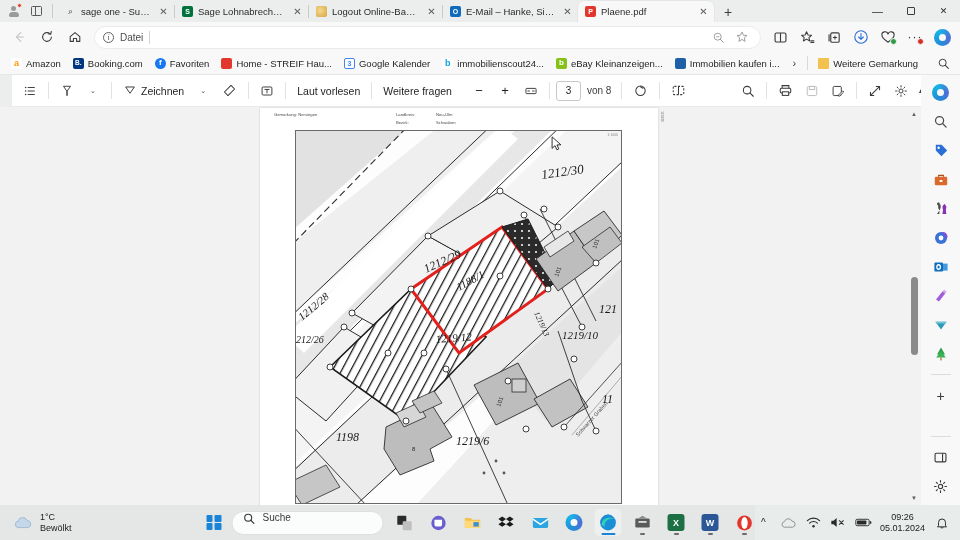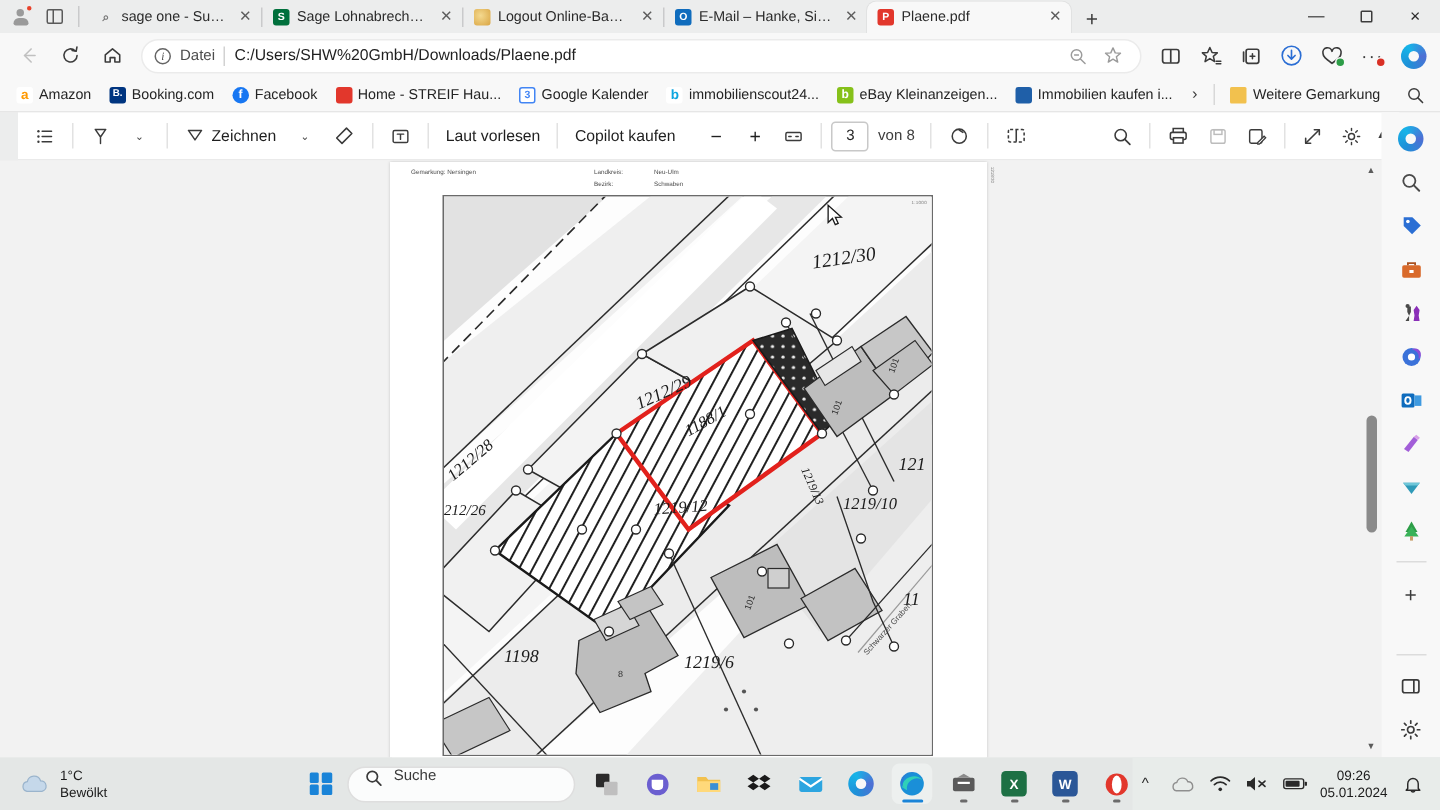--- a/index.html
+++ b/index.html
@@ -358,21 +358,20 @@
   <div class="navbtn">
     <svg width="14" height="14" viewBox="0 0 16 16">
         <path d="M2.5 7.5 L8 3 L13.5 7.5 V13 H9.8 V9.6 H6.2 V13 H2.5 Z" fill="none" stroke="currentColor" stroke-width="1.2" stroke-linejoin="round"></path>
       </svg>
   </div>
 
   <div class="omnibox">
     <span class="info-circle">i</span>
     <span class="omni-datei">Datei</span>
     <span class="omni-sep"></span>
-    <span class="omni-url">C:/Users/SHW%20GmbH/Downloads/Plaene.pdf</span>
     <span class="omni-right">
       <span class="ticon" style="width:20px;height:20px;">
         <svg width="13" height="13" viewBox="0 0 16 16">
             <circle cx="7" cy="7" r="4.3" fill="none" stroke="#9b9b9b" stroke-width="1.2"></circle>
             <path d="M10.2 10.2 L14 14" stroke="#9b9b9b" stroke-width="1.2" stroke-linecap="round"></path>
             <path d="M5 7 H9" stroke="#9b9b9b" stroke-width="1.1"></path>
           </svg>
       </span>
       <span class="ticon" style="width:20px;height:20px;">
         <svg width="14" height="14" viewBox="0 0 16 16">
@@ -428,21 +427,21 @@
   <div class="bm">
     <span class="bmico" style="background:#fff;color:#ff9900;font-size:9px;">a</span>
     <span>Amazon</span>
   </div>
   <div class="bm">
     <span class="bmico" style="background:#003580;font-size:6.5px;">B.</span>
     <span>Booking.com</span>
   </div>
   <div class="bm">
     <span class="bmico" style="background:#1877f2;border-radius:50%;font-size:8px;">f</span>
-    <span>Facebook</span>
+    <span>Favoriten</span>
   </div>
   <div class="bm">
     <span class="bmico" style="background:#e2372c;"></span>
     <span>Home - STREIF Hau...</span>
   </div>
   <div class="bm">
     <span class="bmico" style="background:#fff;color:#4285f4;border:1px solid #4285f4;font-size:7px;">3</span>
     <span>Google Kalender</span>
   </div>
   <div class="bm">
@@ -509,21 +508,21 @@
   <div class="pbsep"></div>
   <div class="pb">
     <svg width="14" height="14" viewBox="0 0 16 16">
         <rect x="2.4" y="3.4" width="11.2" height="9.2" rx="1.2" fill="none" stroke="#3b3b3b" stroke-width="1.1"></rect>
         <path d="M5.6 6.2 H10.4 M8 6.2 V10.2" stroke="#3b3b3b" stroke-width="1.1" stroke-linecap="round"></path>
       </svg>
   </div>
   <div class="pbsep"></div>
   <div class="pb">Laut vorlesen</div>
   <div class="pbsep"></div>
-  <div class="pb">Copilot kaufen</div>
+  <div class="pb">Weitere fragen</div>
 
   <div class="pb" style="font-size:13px;margin-left:8px;">−</div>
   <div class="pb" style="font-size:13px;">+</div>
   <div class="pb">
     <svg width="14" height="14" viewBox="0 0 16 16">
         <rect x="2.2" y="5" width="11.6" height="6" rx="1" fill="none" stroke="#3b3b3b" stroke-width="1.1"></rect>
         <path d="M4.4 8 H6.2 M9.8 8 H11.6" stroke="#3b3b3b" stroke-width="1.1" stroke-linecap="round"></path>
       </svg>
   </div>
   <div class="pbsep"></div>

